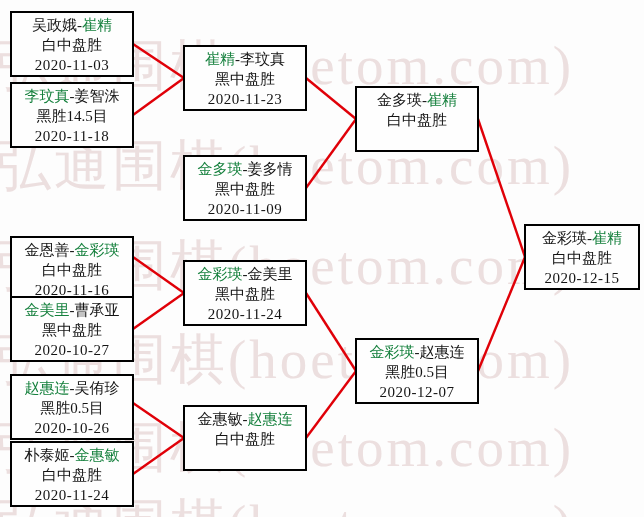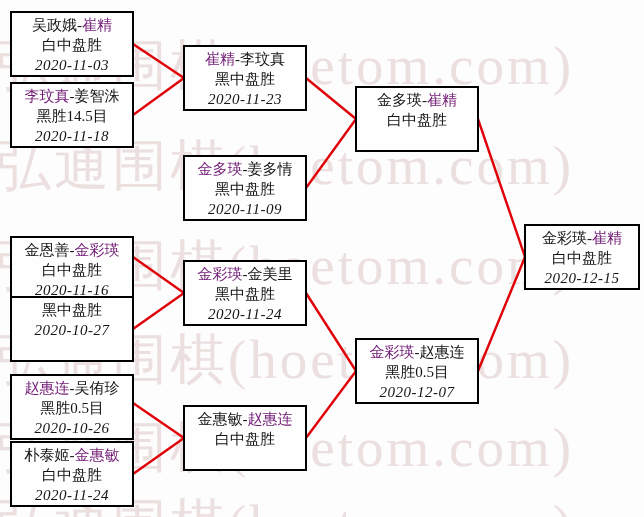--- a/index.html
+++ b/index.html
@@ -50,22 +50,22 @@
     z-index: 2;
     text-align: center;
     padding-top: 2px;
   }
   .box .line {
     font-size: 15px;
     line-height: 20px;
     color: #141414;
     white-space: nowrap;
   }
-  .box .players .winner { color: #701a75; text-align: right; }
-  .box .date { letter-spacing: 0.5px; font-style: italic; }
+  .box .players .winner { color: #15803d; text-align: right; }
+  .box .date { letter-spacing: 0.5px; }
 </style>
 </head>
 <body>
 
 <div id="stage">
 
   <div class="wm" style="top: 38px; color: rgb(236, 223, 223);">弘通围棋(hoetom.com)</div>
   <div class="wm" style="top: 138px; color: rgb(236, 223, 223);">弘通围棋(hoetom.com)</div>
   <div class="wm" style="top: 238px; color: rgb(236, 223, 223);">弘通围棋(hoetom.com)</div>
   <div class="wm" style="top: 332px; color: rgb(236, 223, 223);">弘通围棋(hoetom.com)</div>
@@ -99,20 +99,21 @@
     <div class="line date">2020-11-18</div>
   </div>
 
   <div class="box" id="box-l3" style="left:10px;top:236px">
     <div class="line players"><span>金恩善</span><span>-</span><span class="winner">金彩瑛</span></div>
     <div class="line result">白中盘胜</div>
     <div class="line date">2020-11-16</div>
   </div>
 
   <div class="box" id="box-l4" style="left:10px;top:296px">
+    <div class="line players"><span class="winner">金美里</span><span>-</span><span>曹承亚</span></div>
     <div class="line result">黑中盘胜</div>
     <div class="line date">2020-10-27</div>
   </div>
 
   <div class="box" id="box-l5" style="left:10px;top:374px">
     <div class="line players"><span class="winner">赵惠连</span><span>-</span><span>吴侑珍</span></div>
     <div class="line result">黑胜0.5目</div>
     <div class="line date">2020-10-26</div>
   </div>
 

